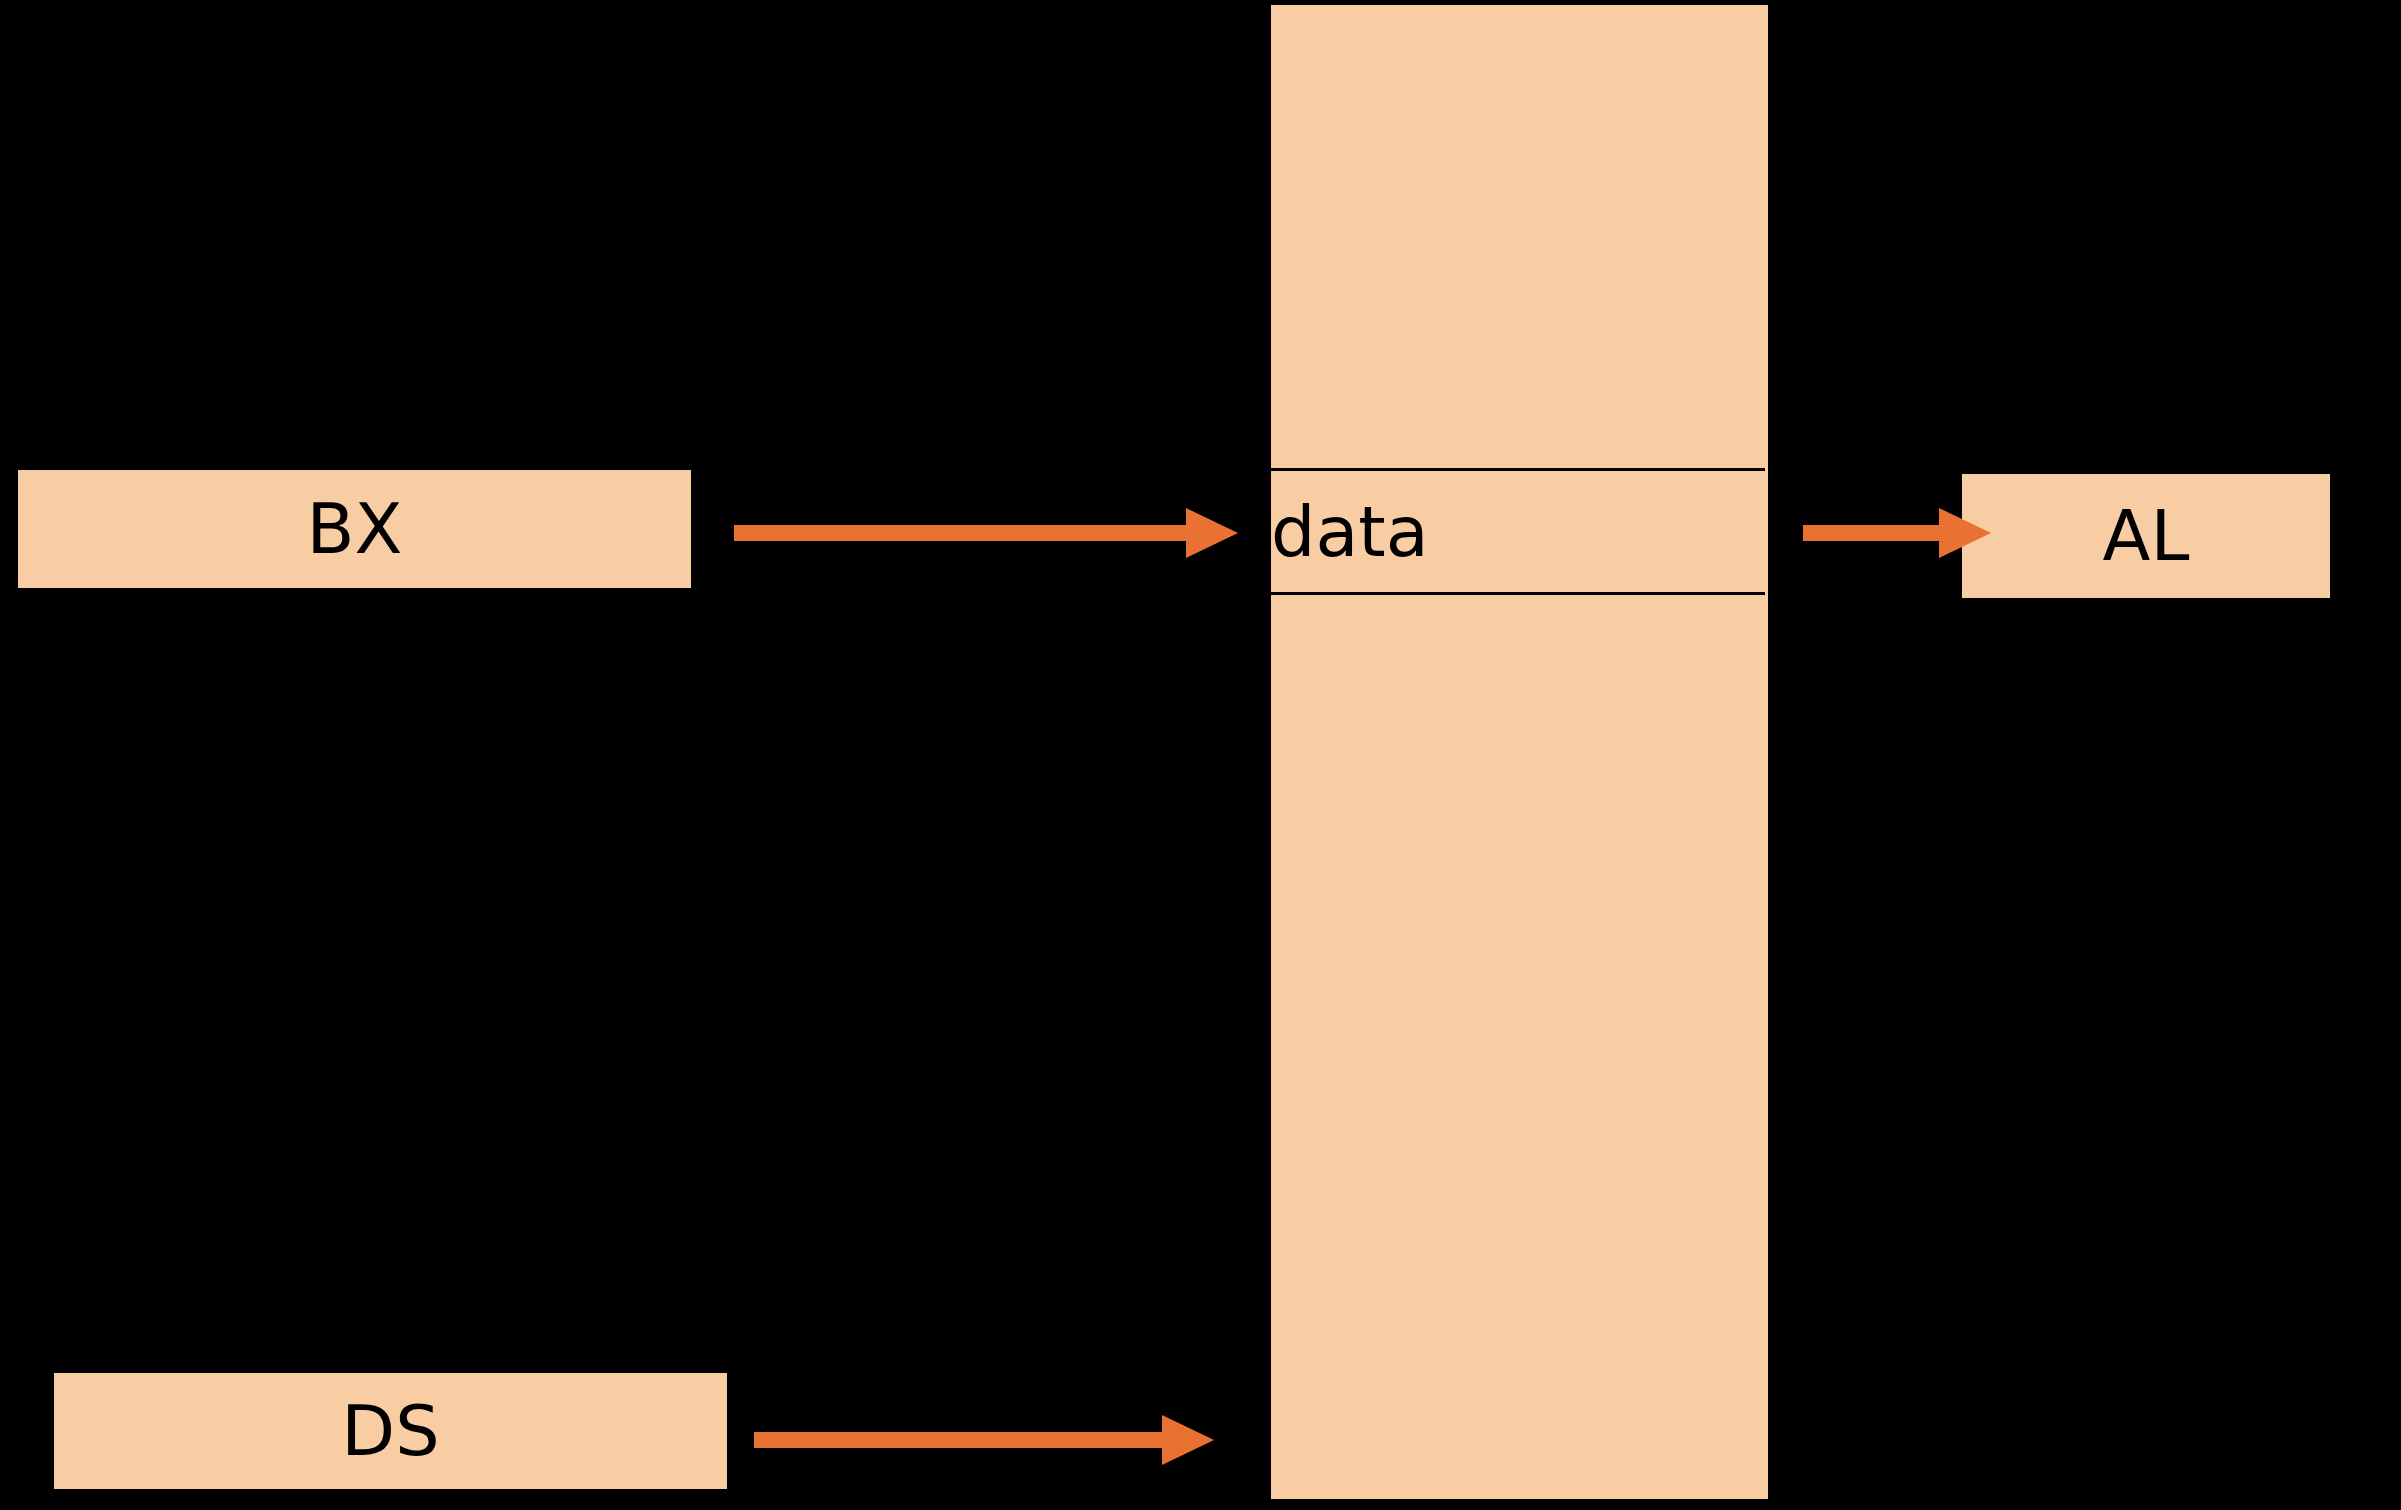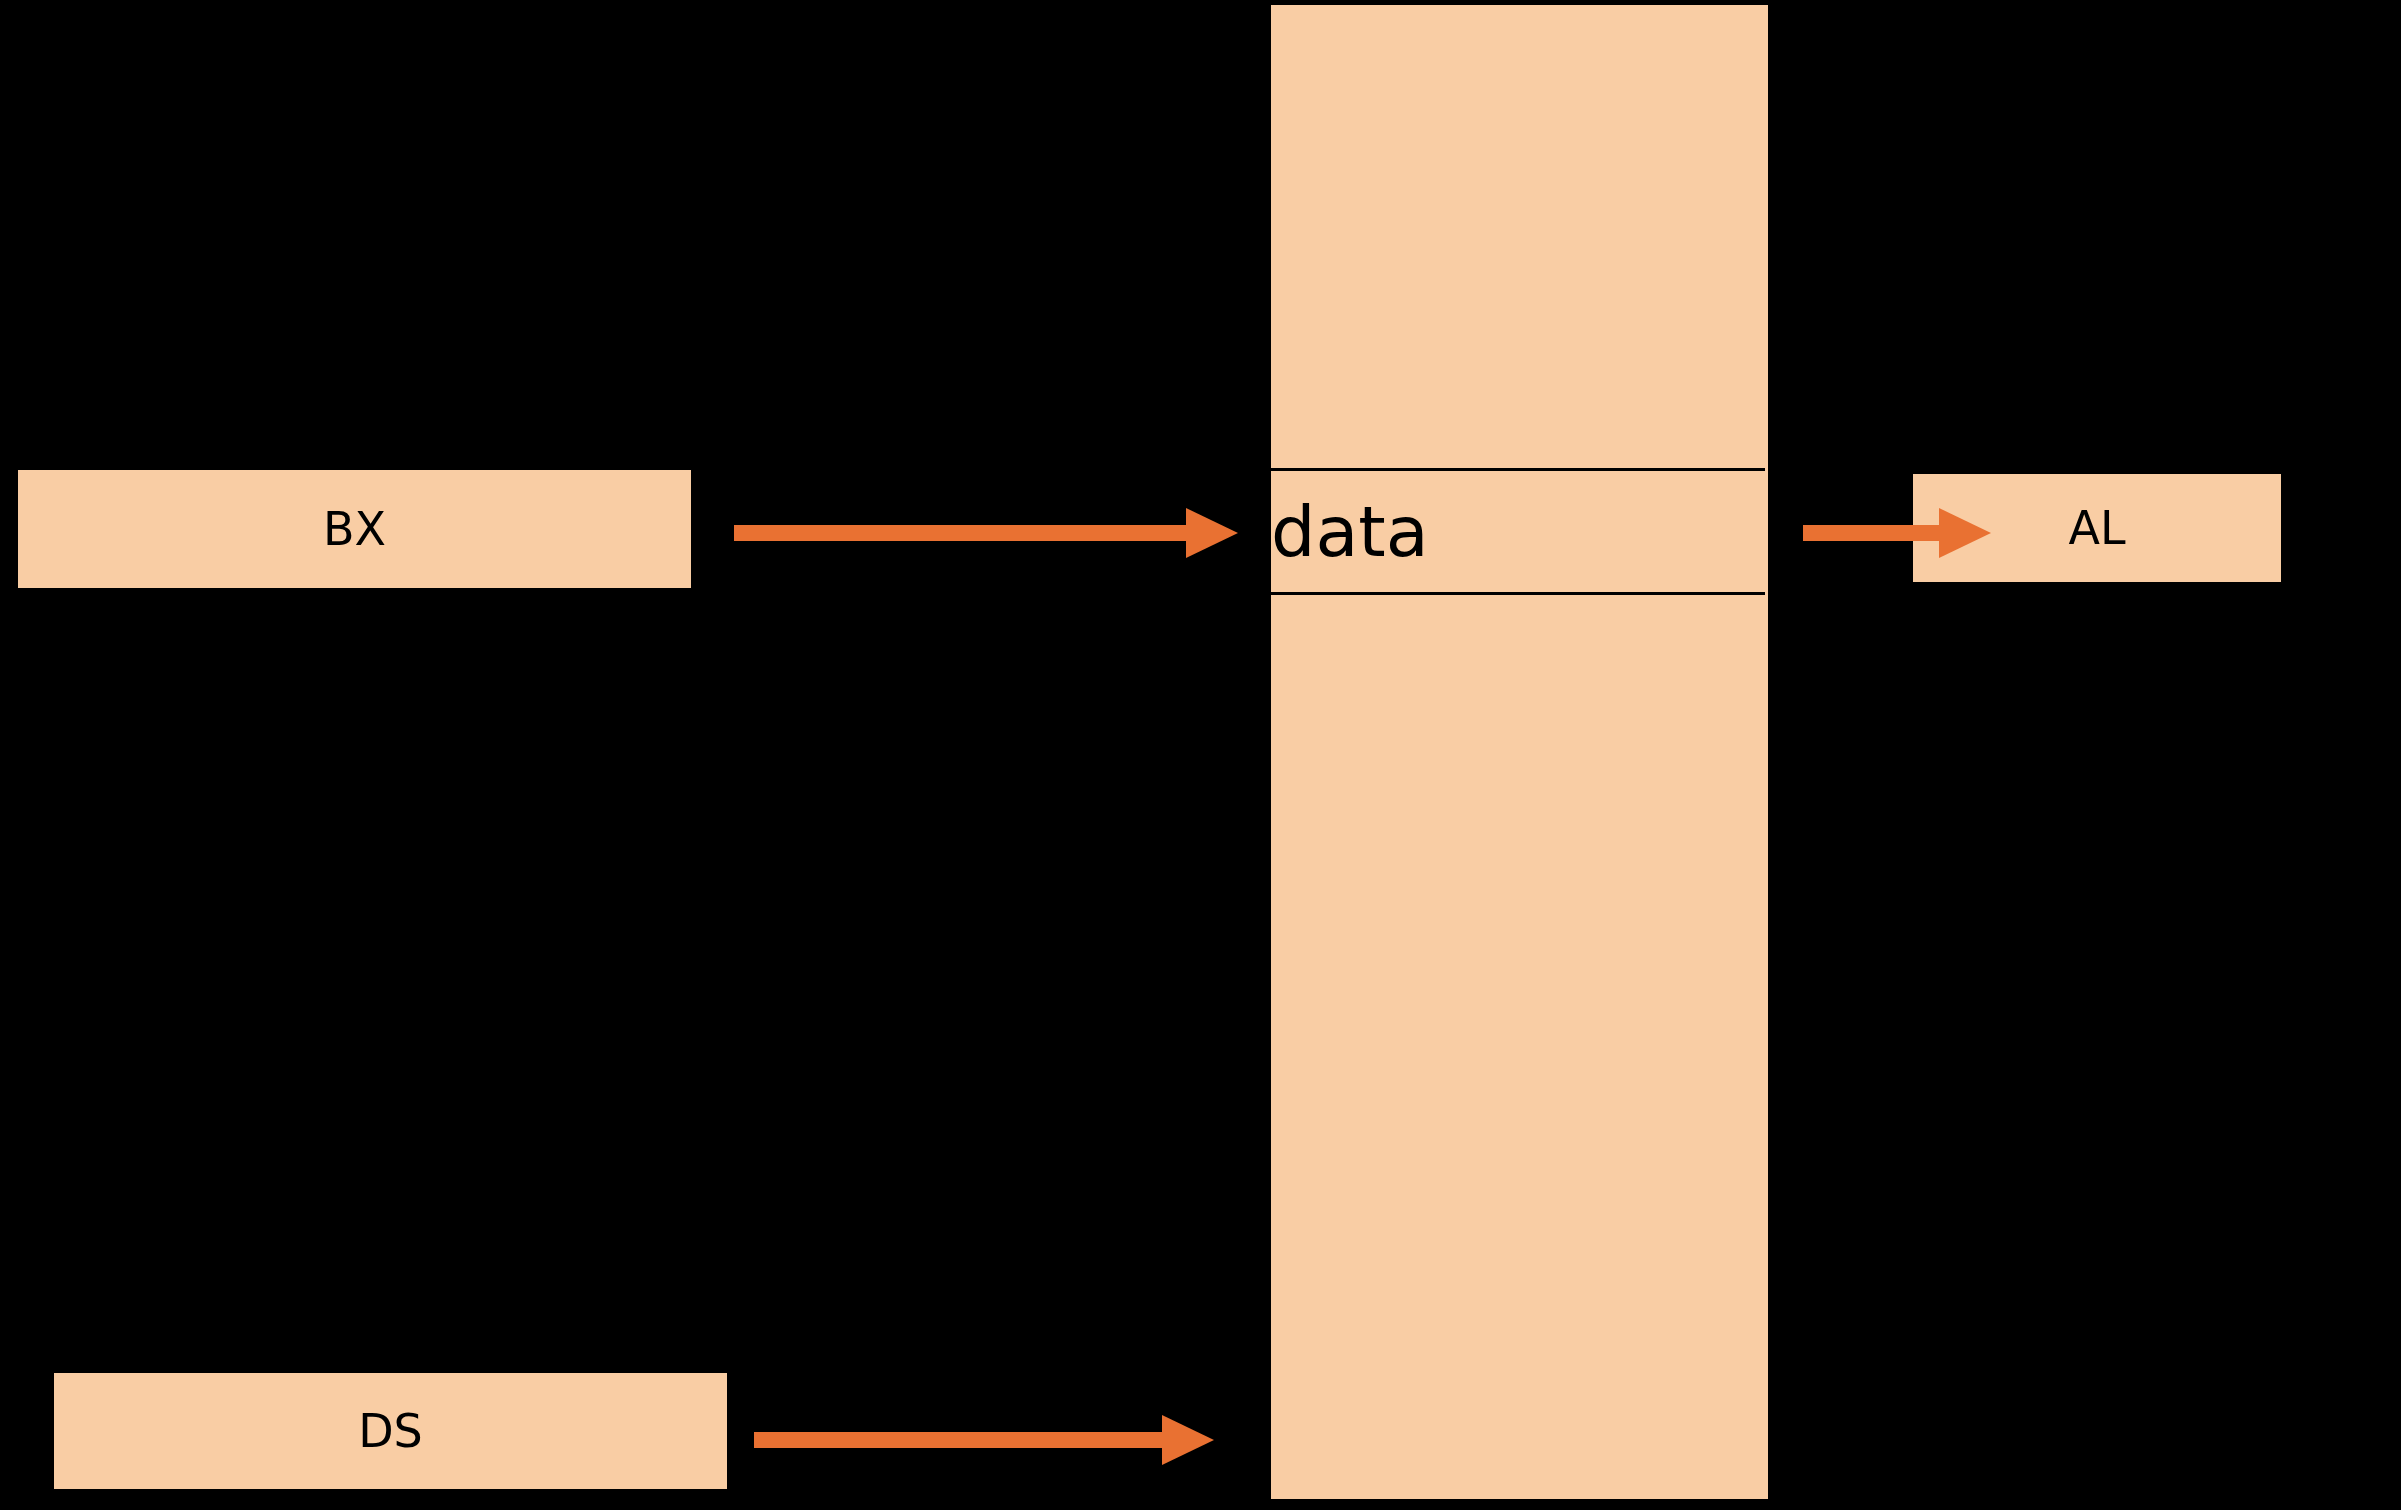--- a/index.html
+++ b/index.html
@@ -14,26 +14,26 @@
     background: var(--background, #000000);
     font-family: "DejaVu Sans", "Liberation Sans", sans-serif;
   }
   .reg-box {
     position: absolute;
     background: var(--box_fill, #F9CDA4);
     color: var(--text_color, #000000);
     display: flex;
     align-items: center;
     justify-content: center;
-    font-size: 46px;
+    font-size: 70px;
     line-height: 1;
   }
   #bx-box { left: 18px;   top: 470px;  width: 673px; height: 118px; }
   #ds-box { left: 18px;   top: 1373px; width: 673px; height: 116px; margin-left: 36px; }
-  #al-box { left: 1913px; top: 474px;  width: 368px; height: 108px; }
+  #al-box { left: 1962px; top: 474px;  width: 368px; height: 124px; }
 
   #memory-column {
     position: absolute;
     left: 1271px;
     top: 4.7px;
     width: 497px;
     height: 1494px;
     background: var(--box_fill, #F9CDA4);
   }
   #memory-data-cell {

